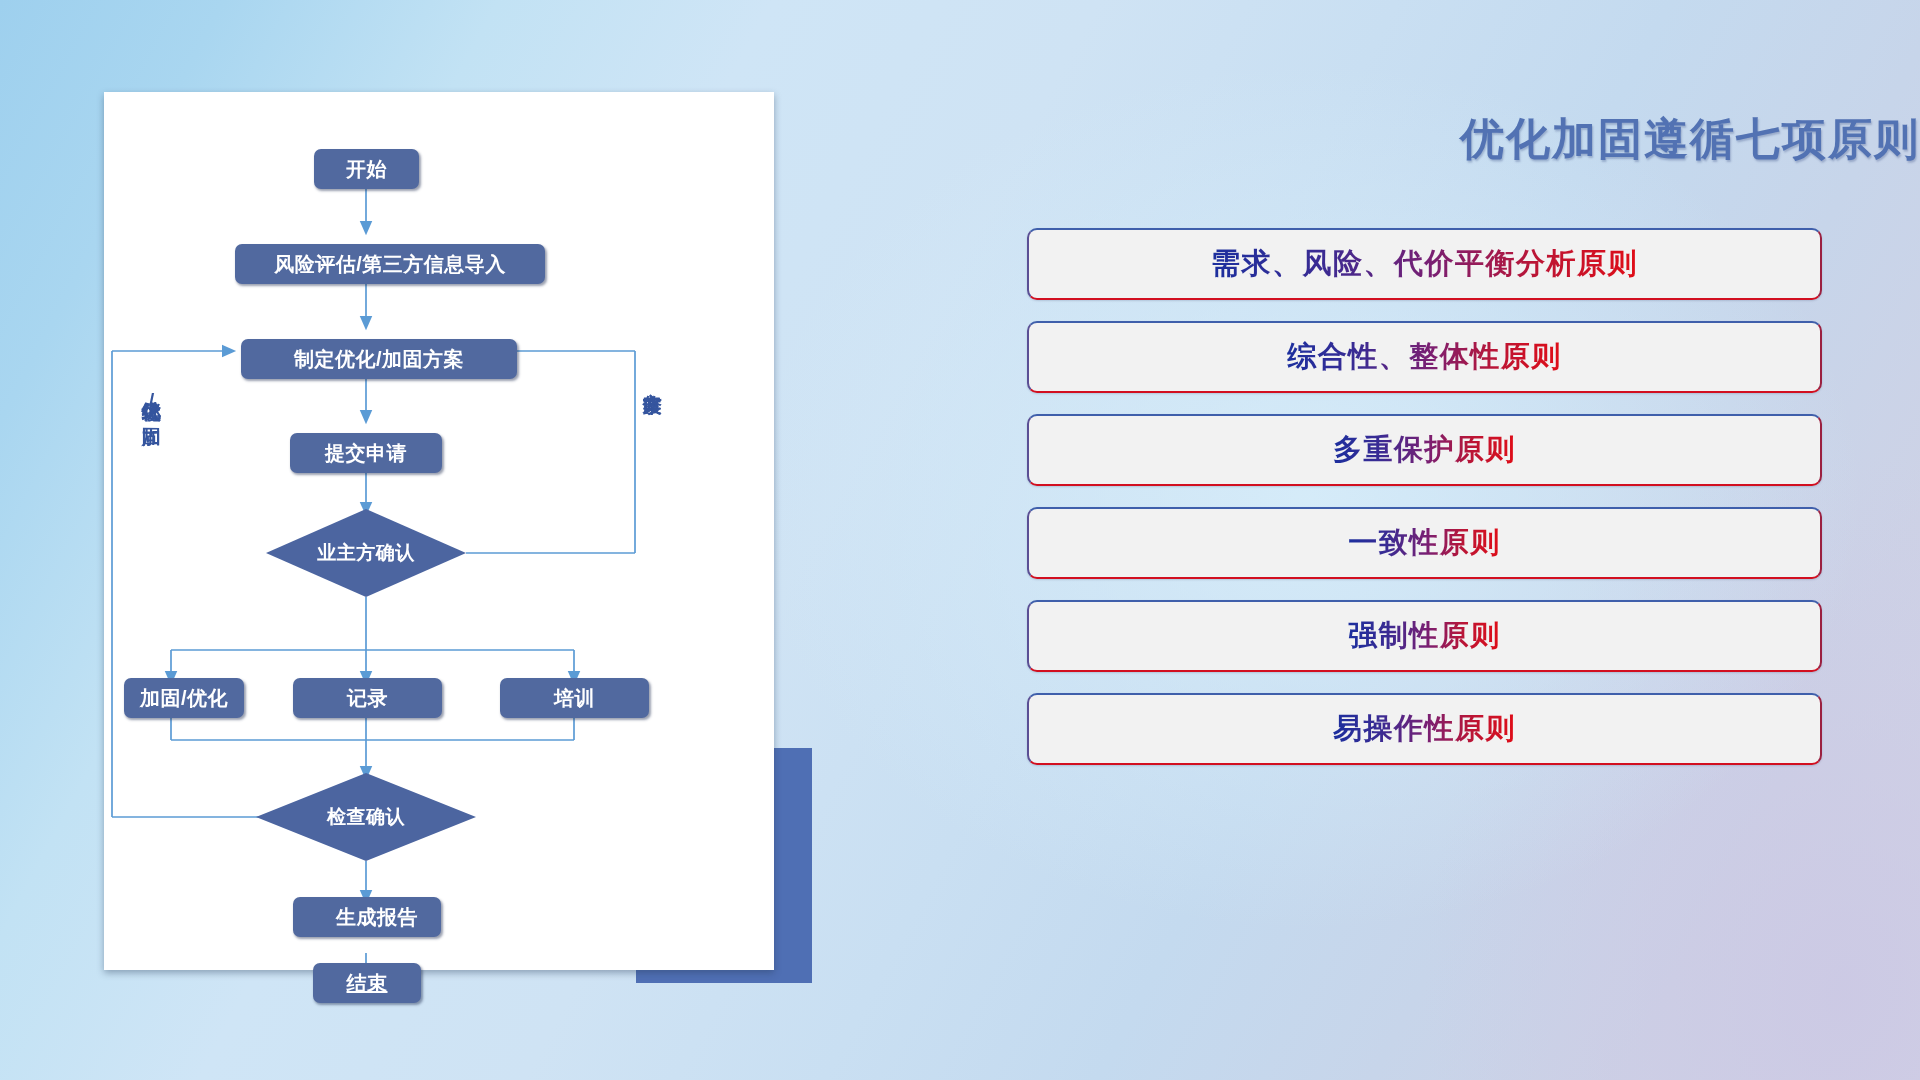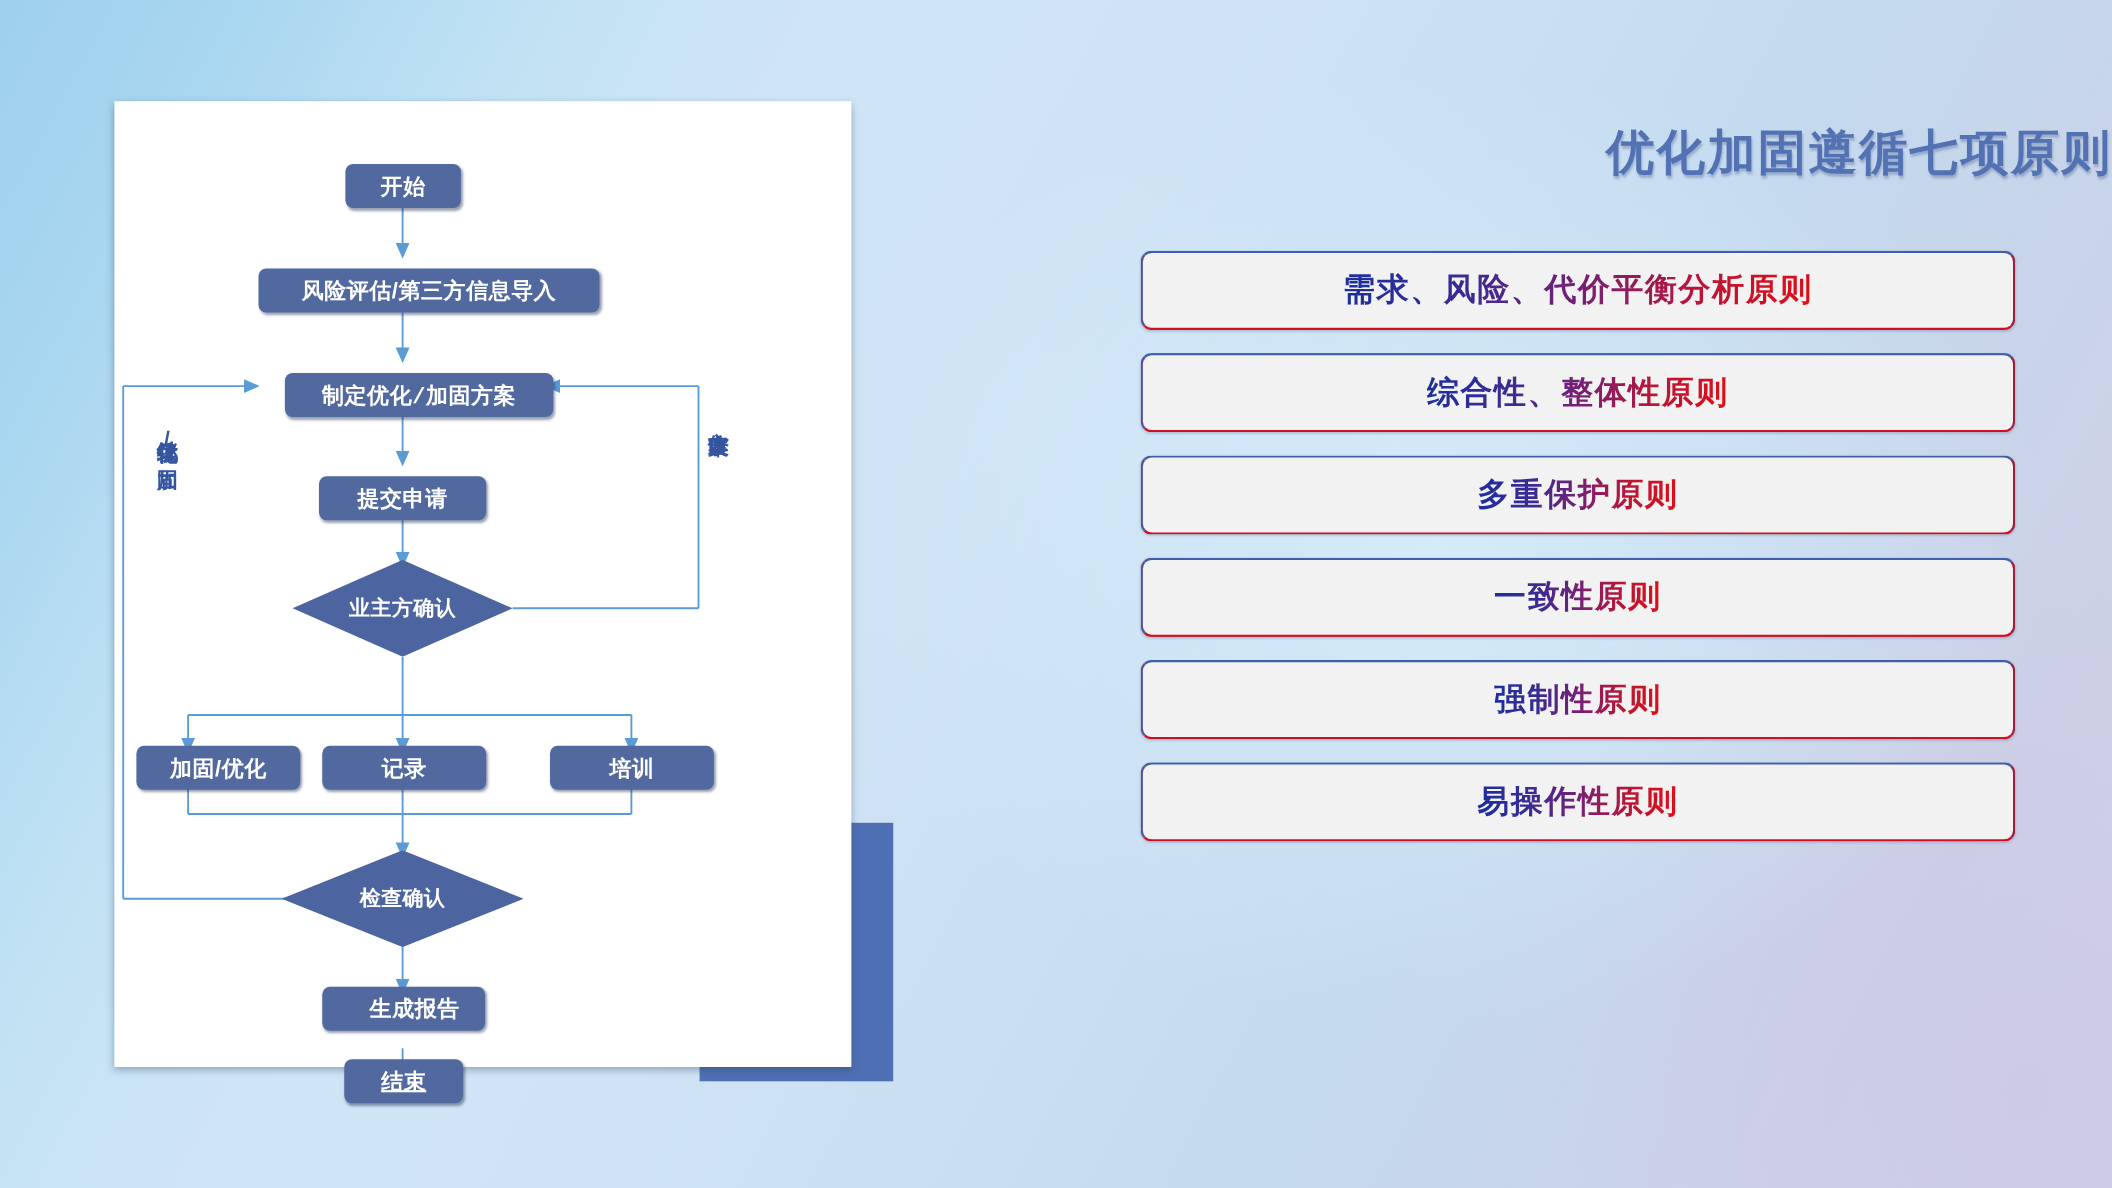--- a/index.html
+++ b/index.html
@@ -91,21 +91,21 @@
   }
   #panel-title {
     position:absolute; left:0; top:110px; width:910px;
     text-align:right;
     font-size:44px; font-weight:700;
     color:#5272b3;
     letter-spacing:2px;
     text-shadow: 1px 2px 2px rgba(70,90,140,0.35);
   }
   #principle-list {
-    position:absolute; left:27px; top:228px; width:795px;font-family:Liberation Serif, serif;
+    position:absolute; left:17px; top:228px; width:795px;font-family:Liberation Serif, serif;
   }
   .principle {
     position:relative;
     height:72px;
     margin-bottom:21px;
     border-radius:10px;
     background:#f2f2f2;
     border-top:2.2px solid #3f5fab;
     border-left:2.2px solid #5a4f95;
     border-right:2.2px solid #9b2040;
@@ -179,34 +179,34 @@
     <div class="vlabel" id="vlabel-right" style="left:538px; top:286px;">方案修改</div>
 
     <div class="node" style="left:210px; top:57px; width:105px; height:40px;">
       <span>开始</span>
     </div>
 
     <div class="node" style="left:131px; top:152px; width:310px; height:40px;">
       <span>风险评估/第三方信息导入</span>
     </div>
 
-    <div class="node" style="left:155px; top:247px; width:244px; height:40px;font-family:Liberation Mono, monospace;">
+    <div class="node" style="left:137px; top:247px; width:276px; height:40px;">
       <span>制定优化/加固方案</span>
     </div>
 
     <div class="node" style="left:186px; top:341px; width:152px; height:40px;">
       <span>提交申请</span>
     </div>
 
     <div class="diamond-wrap" style="left:162px; top:417px; width:200px; height:88px;">
       <div class="diamond-shape"></div>
       <span class="diamond-label">业主方确认</span>
     </div>
 
-    <div class="node" style="left:20px; top:586px; width:149px; height:40px;">
+    <div class="node" style="left:20px; top:586px; width:120px; height:40px;">
       <span>加固/优化</span>
     </div>
 
     <div class="node" style="left:189px; top:586px; width:149px; height:40px;">
       <span>记录</span>
     </div>
 
     <div class="node" style="left:396px; top:586px; width:149px; height:40px;">
       <span>培训</span>
     </div>

